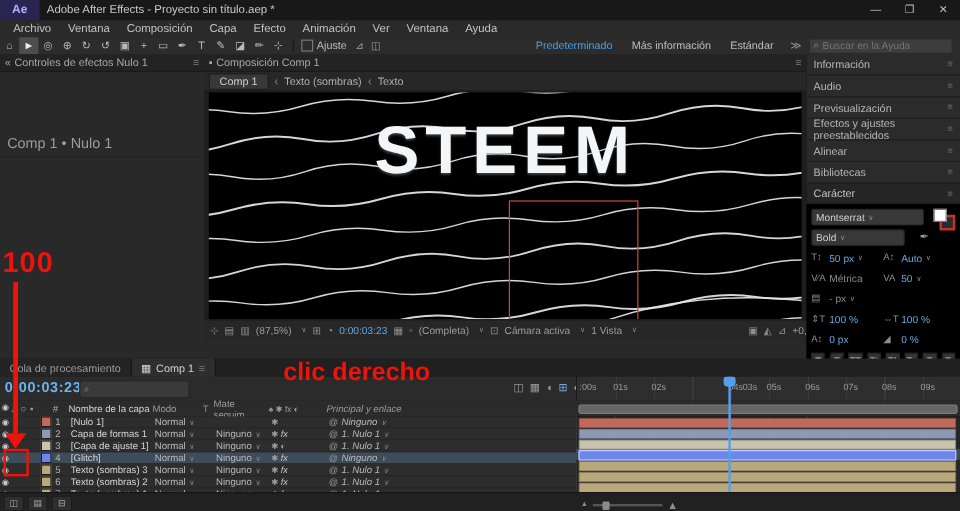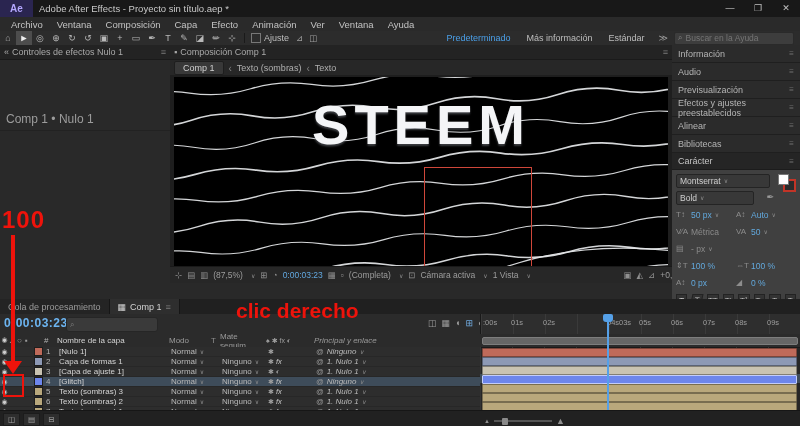--- a/index.html
+++ b/index.html
@@ -40,21 +40,21 @@
   .viewer{position:absolute;top:30px;left:0;width:502px;height:208px;background:#1e1e1e;}
   .compcanvas{position:absolute;left:4px;top:2px;width:494px;height:203px;background:#000;overflow:hidden;}
   .waves{position:absolute;left:-10px;top:-6px;width:514px;height:215px;transform:rotate(-4deg) scale(1.07);}
   .bigtext{position:absolute;width:100%;text-align:center;font-weight:bold;font-size:56px;line-height:1;letter-spacing:5px;color:#f4f5f7;text-shadow:0 2px 2px rgba(130,135,145,.45);}
   .line1{top:20px;}
   .line2{top:98px;}
   .comp-redrect{position:absolute;left:250px;top:90px;width:106px;height:99px;border:1px solid #d0473a;}
   .vctrl{position:absolute;bottom:0;left:0;width:502px;height:16px;background:#272727;border-top:1px solid #191919;display:flex;align-items:center;font-size:8.5px;color:#9d9d9d;gap:5px;padding:0 5px;}
   .vicon{font-size:8.5px;color:#8f8f8f;}
   .vtime{color:#62a8e0;}
-  .panel-right{position:absolute;top:45px;left:672px;width:128px;height:254px;background:#404040;}
+  .panel-right{position:absolute;top:45px;left:672px;width:128px;height:254px;background:#000000;}
   .srow{height:17px;display:flex;align-items:center;padding:0 6px;border-bottom:1px solid #1f1f1f;font-size:9px;color:#b5b5b5;background:#2b2b2b;}
   .srow .grip{margin-left:auto;color:#6f6f6f;font-size:8px;}
   .charhead{height:16px;display:flex;align-items:center;padding:0 6px;background:#252525;border-bottom:1px solid #1c1c1c;font-size:9px;color:#c5c5c5;}
   .charbody{position:relative;padding:2px 4px;font-size:8.5px;}
   .crow{height:17px;display:flex;align-items:center;gap:2px;}
   .dd{background:#383838;border:1px solid #242424;border-radius:2px;padding:1px 3px;display:flex;align-items:center;color:#cfcfcf;}
   .chev{font-size:6px;color:#8c8c8c;margin-left:3px;}
   .cicon{color:#8d8d8d;font-size:8px;width:15px;}
   .hot{color:#62a8dc;}
   .dim{color:#8a8a8a;}
@@ -84,21 +84,21 @@
   .workarea{position:absolute;top:35px;left:480px;width:320px;height:13px;background:#2b2b2b;border-bottom:1px solid #1a1a1a;}
   .wabar{position:absolute;left:2px;right:2px;top:3px;height:6px;background:#666;border-radius:2px;border:1px solid #7d7d7d;}
   .rows{position:absolute;top:48px;left:0;width:480px;height:63px;}
   .tl-row{height:9px;display:flex;align-items:center;font-size:8px;color:#c7c7c7;background:#2d2d2d;border-bottom:1px solid #272727;}
   .tl-row.sel{background:#3e4c5a;}
   .c-av{width:34px;display:flex;}
   .eye{width:9px;text-align:center;font-size:7px;color:#cdcdcd;}
   .slot{width:8px;}
   .lswatch{width:7px;height:7px;margin-right:3px;border:1px solid #1d1d1d;}
   .c-num{width:13px;color:#b3b3b3;}
-  .c-name{width:112px;overflow:hidden;white-space:nowrap;color:#d4d4d4;}
+  .c-name{width:70px;overflow:hidden;white-space:nowrap;color:#d4d4d4;}
   .c-mode{width:42px;}
   .rowdd{display:flex;align-items:center;color:#b9b9b9;}
   .c-t{width:9px;color:#8f8f8f;}
   .c-matte{width:46px;}
   .c-sw{width:40px;color:#9f9f9f;font-size:7px;display:flex;gap:2px;align-items:center;}
   .fx{font-style:italic;font-size:7.5px;color:#c9c9c9;}
   .c-parent{flex:1;display:flex;align-items:center;gap:3px;padding-left:8px;font-style:italic;}
   .pw{color:#9a9a9a;font-size:7.5px;}
   .grid{position:absolute;top:48px;left:480px;width:320px;height:63px;background:repeating-linear-gradient(90deg,#343434 0 1px,transparent 1px 32px);}
   .bars{position:absolute;top:48px;left:480px;width:320px;height:63px;}

